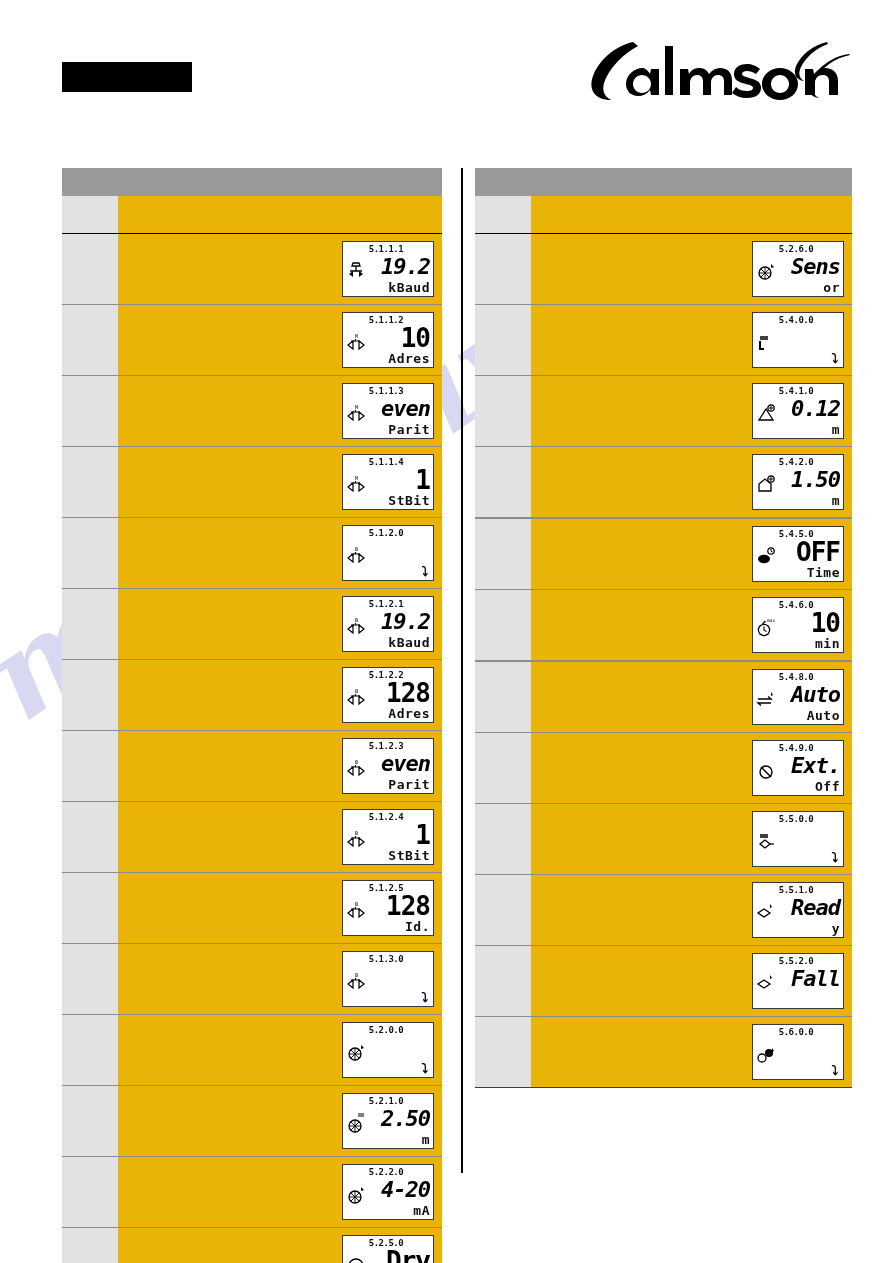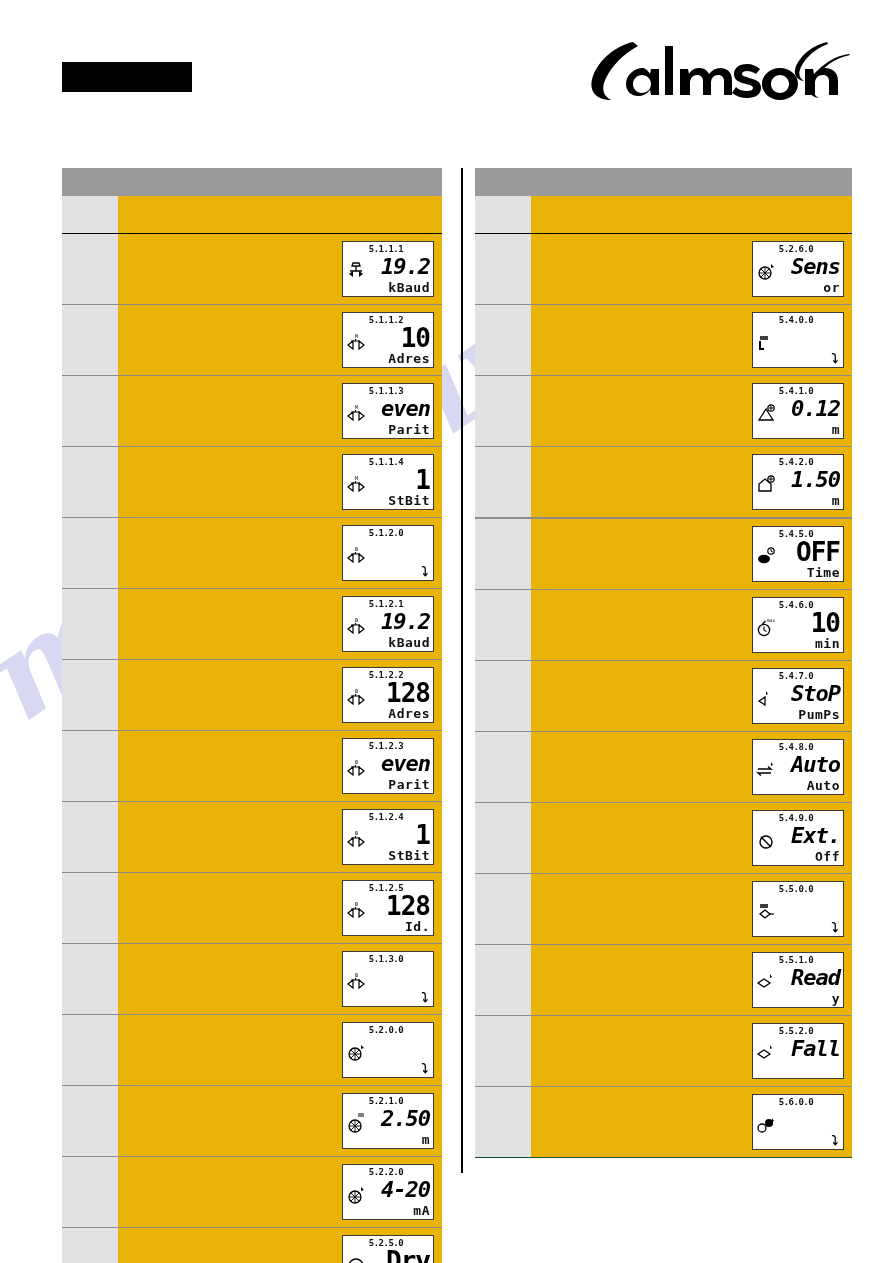--- a/index.html
+++ b/index.html
@@ -545,35 +545,20 @@
                 <text x="11" y="6" font-size="4.5" font-family="monospace" fill="#000">max</text>
               </svg>
             </div>
             <div class="value">10</div>
             <div class="unit">min</div>
           </div>
         </div>
       </div>
       <div class="row">
         <div class="cell-code"></div>
-        <div class="cell-text">
-          <div class="txt"></div>
-          <div class="lcd">
-            <div class="code">5.4.7.0</div>
-            <div class="glyph">
-              <svg viewBox="0 0 20 22" xmlns="http://www.w3.org/2000/svg">
-                <path d="M3 14 l6 -4 0 8 z" fill="none" stroke="#000" stroke-width="1.3"></path>
-                <path d="M9 10 l6 4 -6 4 z" fill="none" stroke="#000" stroke-width="1.3" opacity="0"></path>
-                <path d="M10 4 l2 3 -2 1 z" fill="#000"></path>
-              </svg>
-            </div>
-            <div class="value small">StoP</div>
-            <div class="unit">PumPs</div>
-          </div>
-        </div>
       </div>
       <div class="row">
         <div class="cell-code"></div>
         <div class="cell-text">
           <div class="txt"></div>
           <div class="lcd">
             <div class="code">5.4.8.0</div>
             <div class="glyph">
               <svg viewBox="0 0 20 22" xmlns="http://www.w3.org/2000/svg">
                 <path d="M2 11 h13 l-3 -2.5 M15 15 h-13 l3 2.5" stroke="#000" stroke-width="1.4" fill="none"></path>

